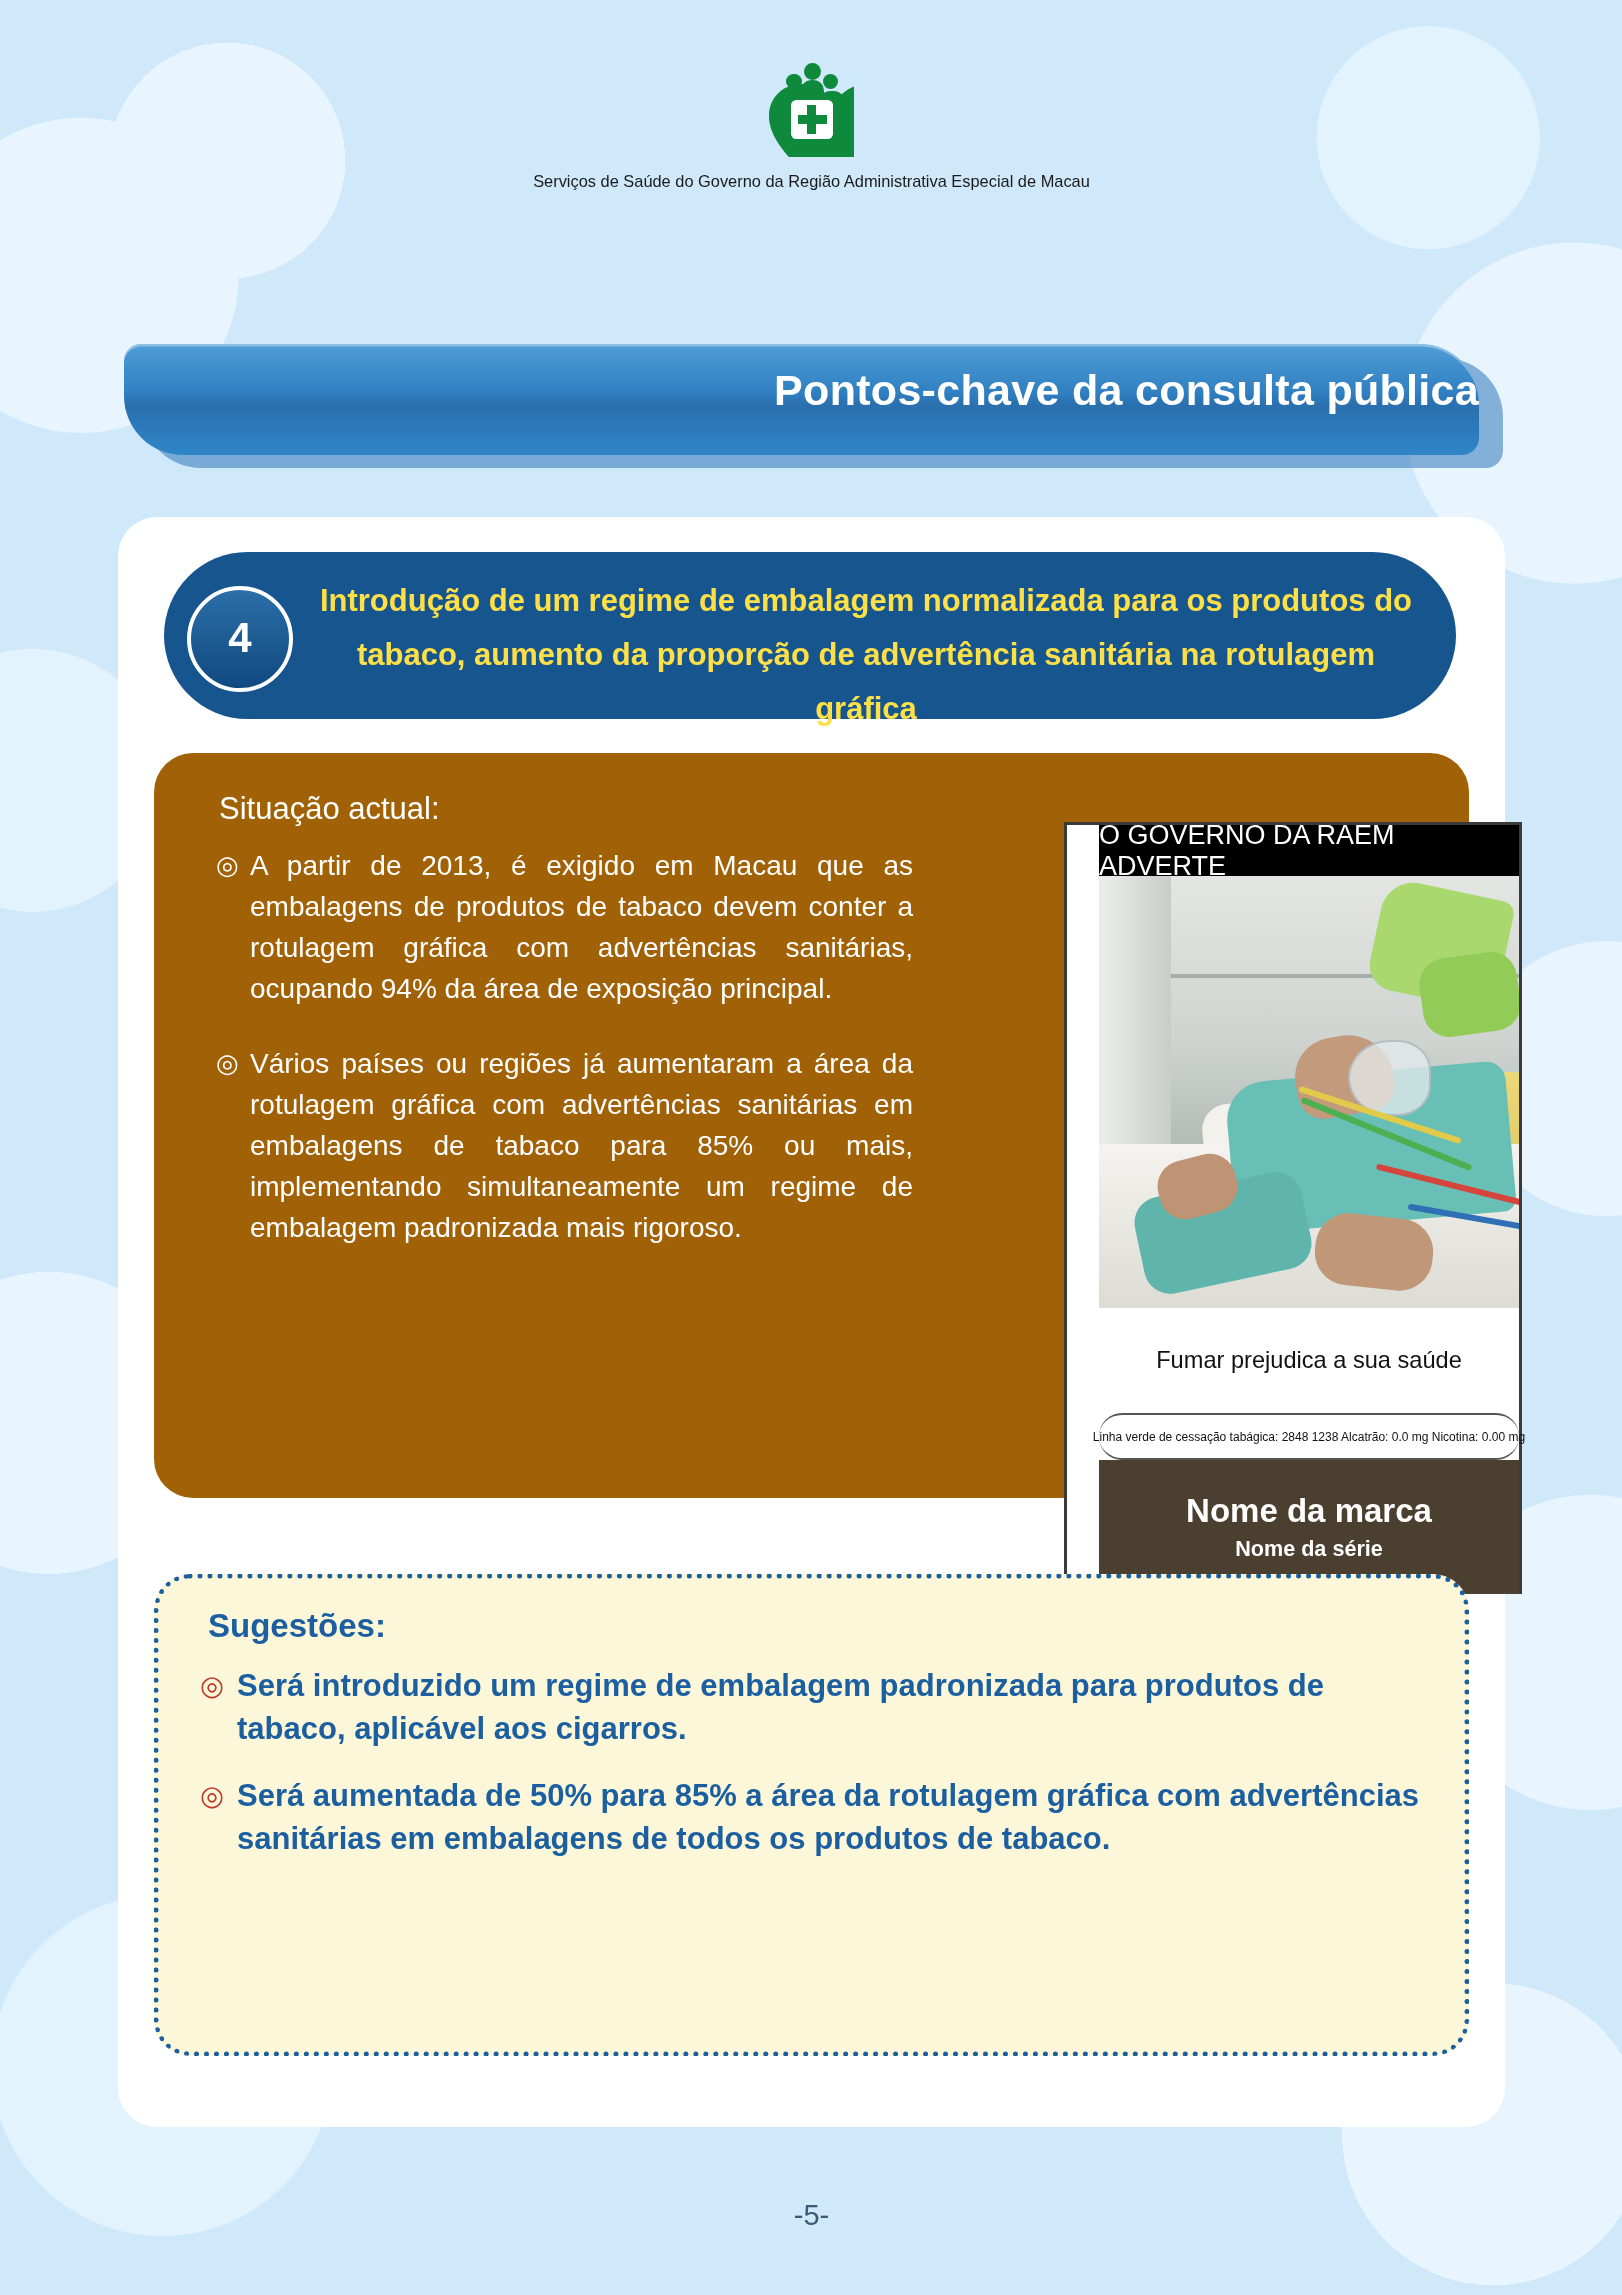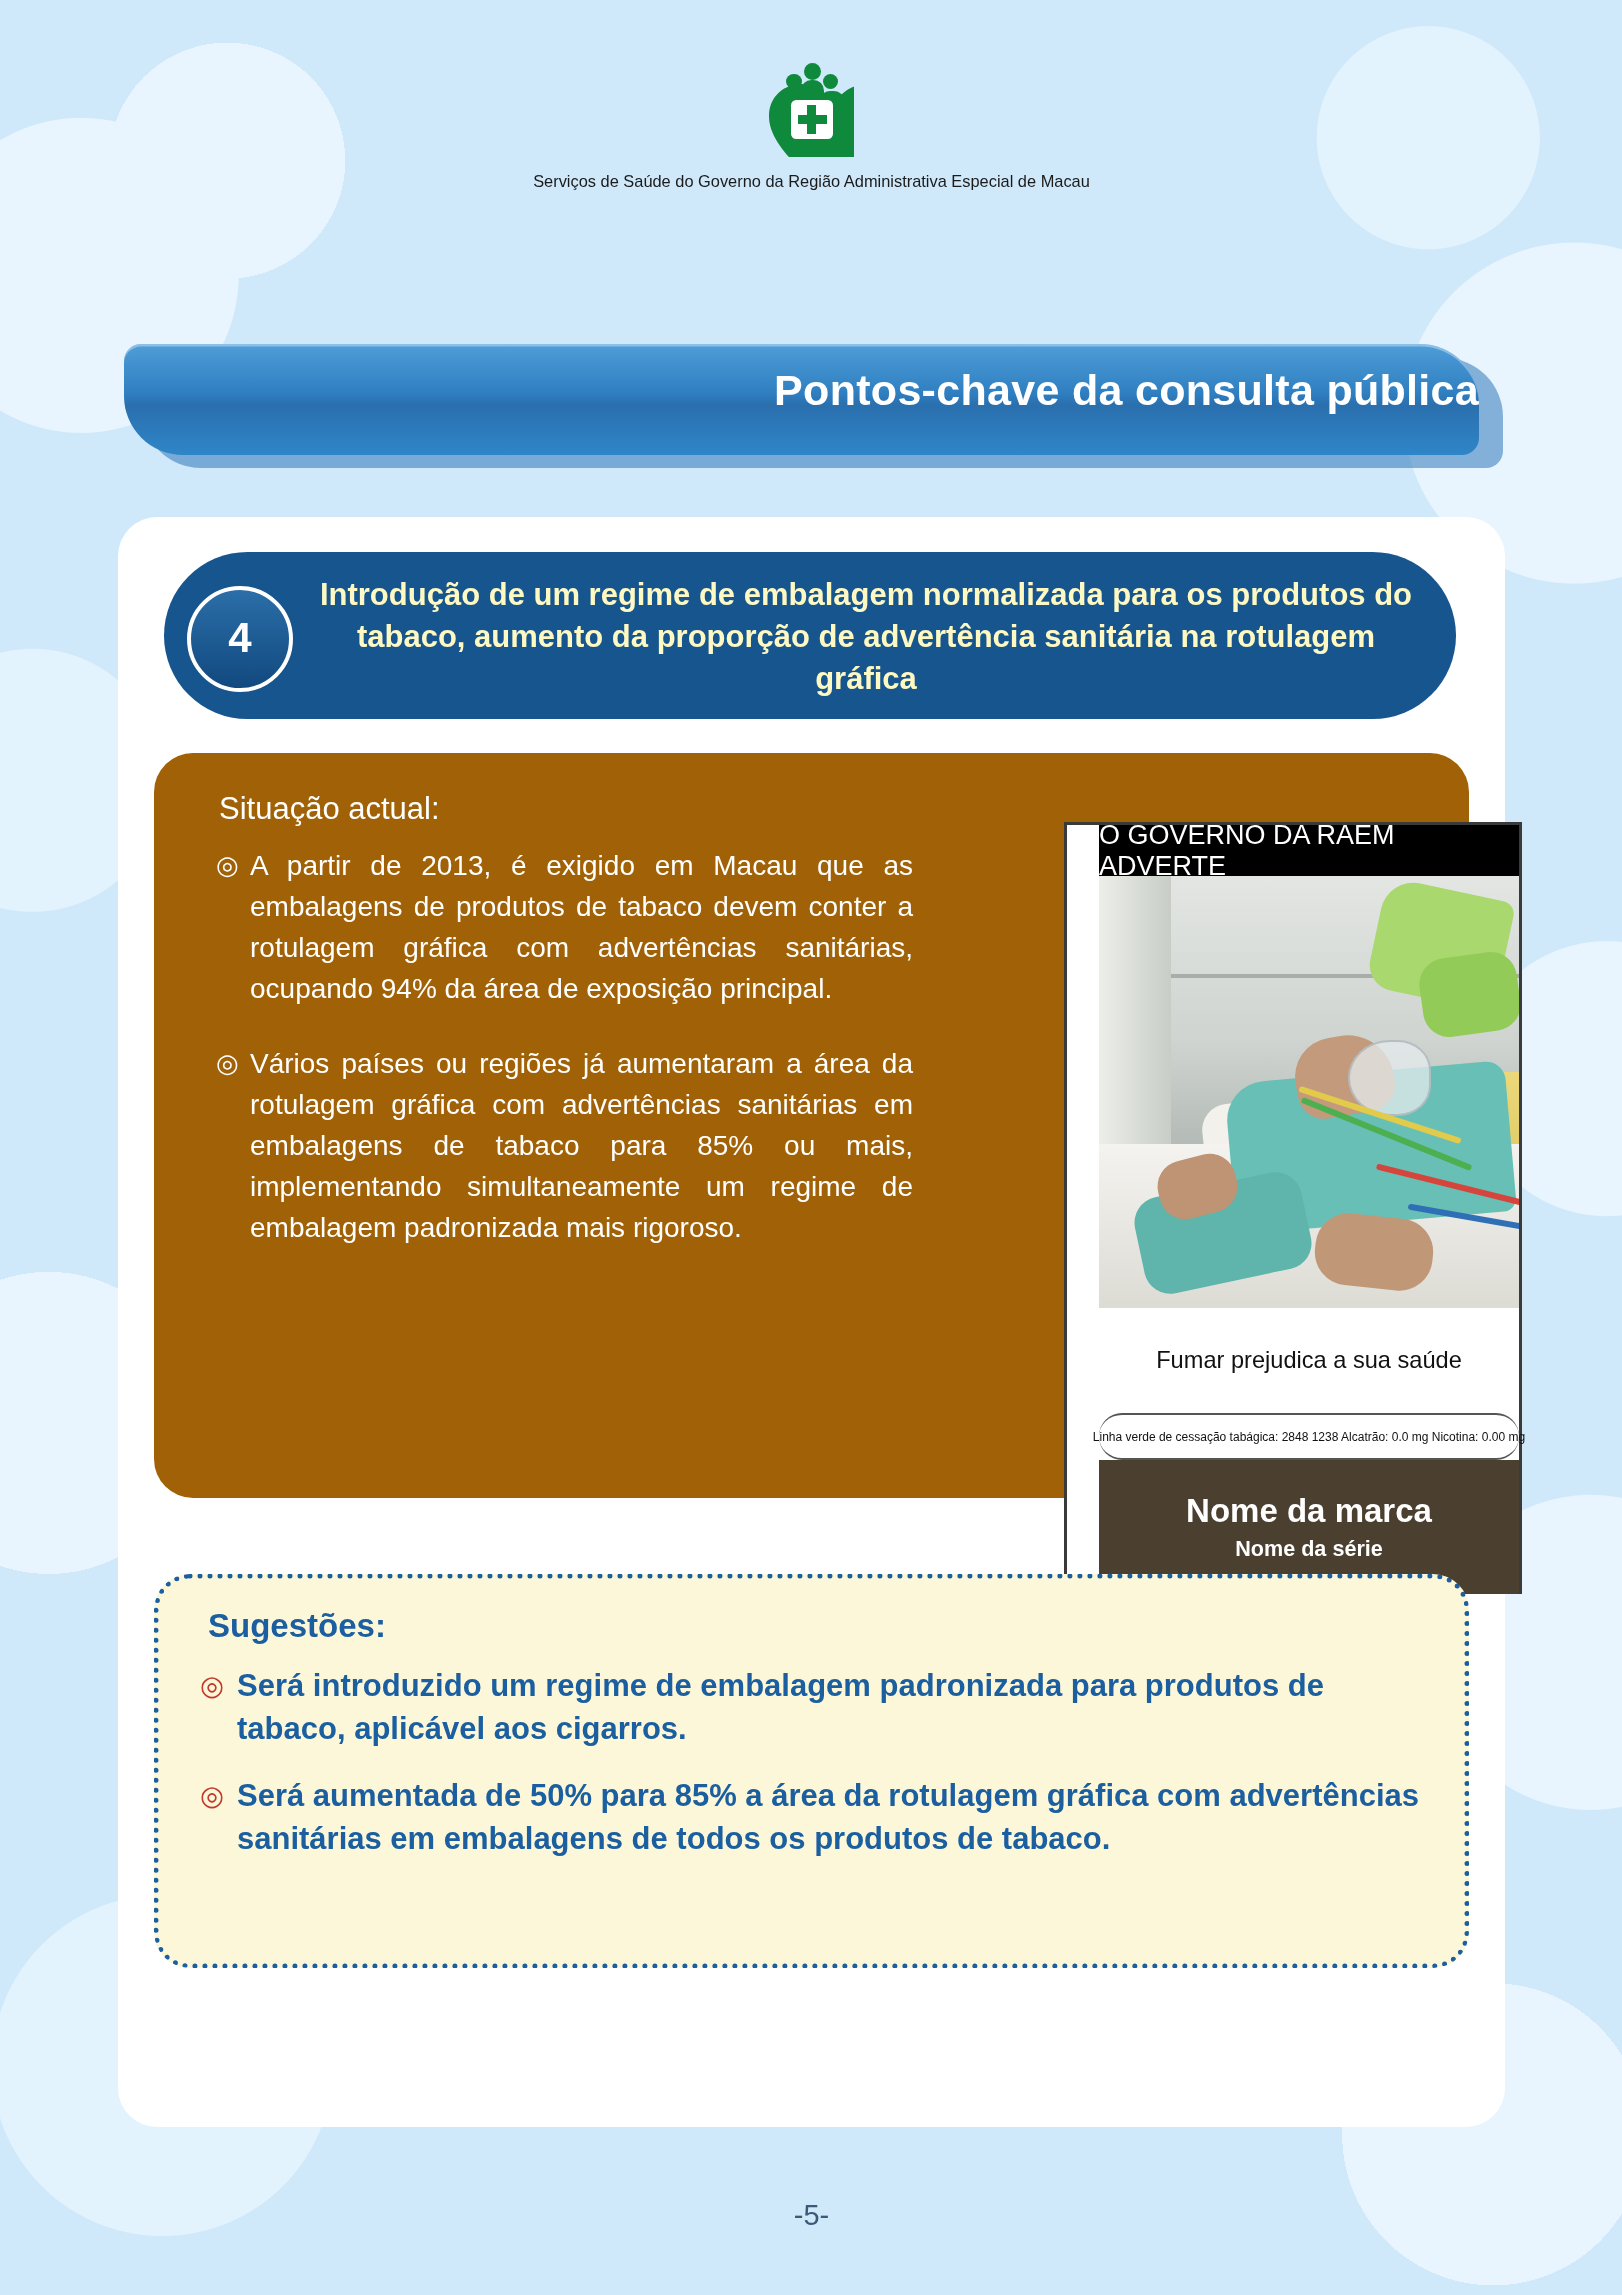--- a/index.html
+++ b/index.html
@@ -183,24 +183,24 @@
     color: #ffffff;
     font-size: 42px;
     font-weight: 700;
   }
   .pill .ptxt {
     position: absolute;
     left: 151px;
     right: 39px;
     top: 21.6px;
     text-align: center;
-    color: #fef9c3;
+    color: #fde047;
     font-size: 31px;
     font-weight: 700;
-    line-height: 42px;
+    line-height: 54px;
   }
 
   
   .blue {
     position: absolute;
     left: 36px;
     top: 236px;
     width: 1315px;
     height: 745px;
     background: #a16207;
@@ -389,21 +389,21 @@
   }
   .pack .brand .b1 { font-size: 33px; font-weight: 700; }
   .pack .brand .b2 { font-size: 21.6px; font-weight: 700; margin-top: 6.5px; }
 
   
   .sugg {
     position: absolute;
     left: 36px;
     top: 1057px;
     width: 1315px;
-    height: 394px;
+    height: 482px;
     background: #fdf7d9;
     border: 5.9px dotted #1b5fa0;
     border-radius: 36px;
     box-sizing: border-box;
   }
   .sugg .title {
     position: absolute;
     left: 49px;
     top: 27.5px;
     color: #1b5fa0;

